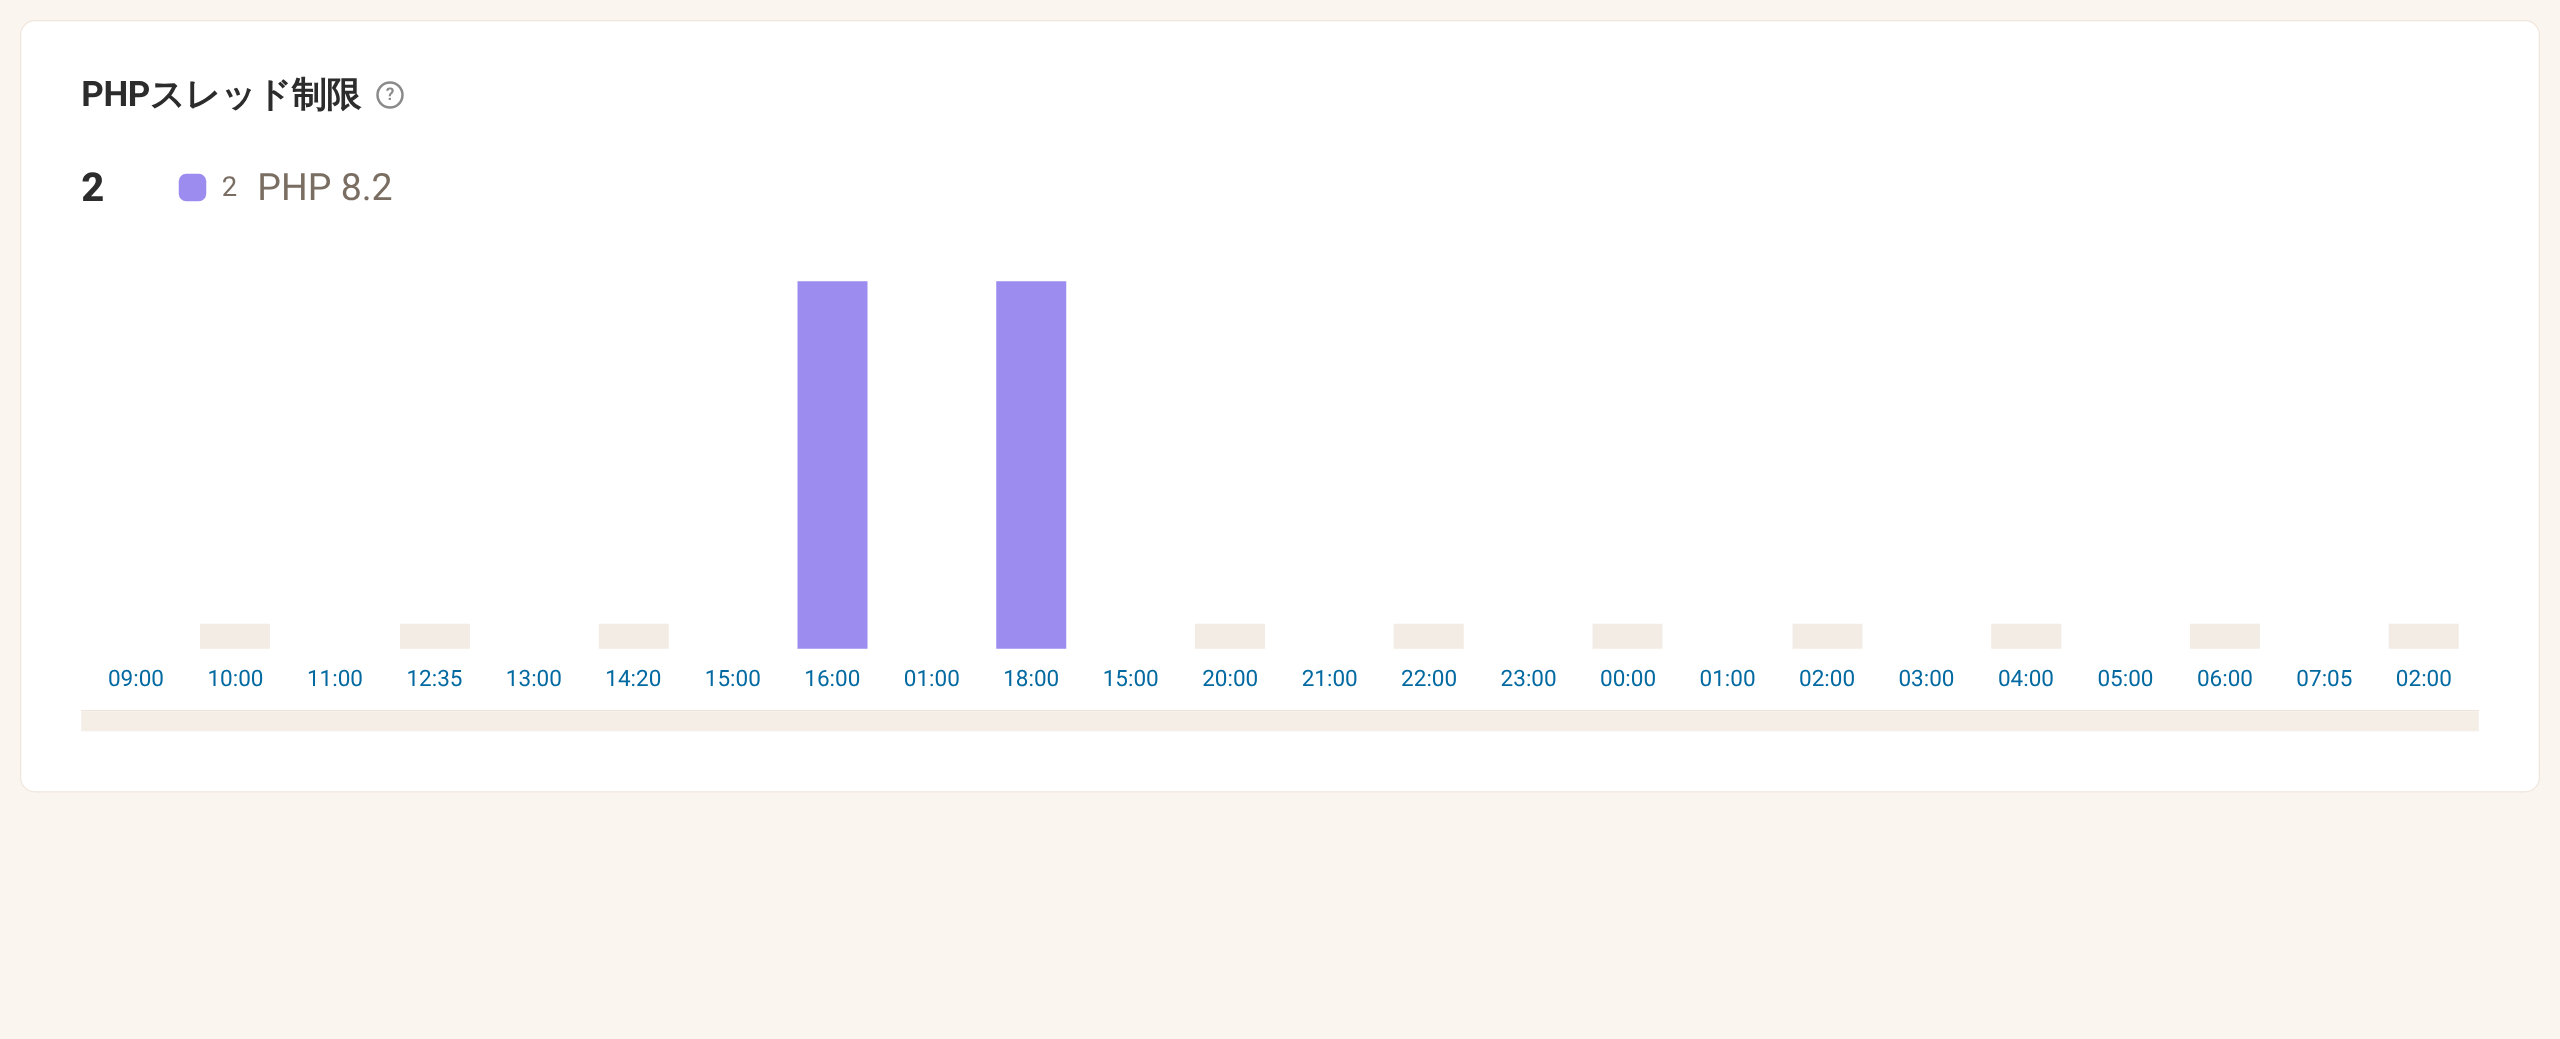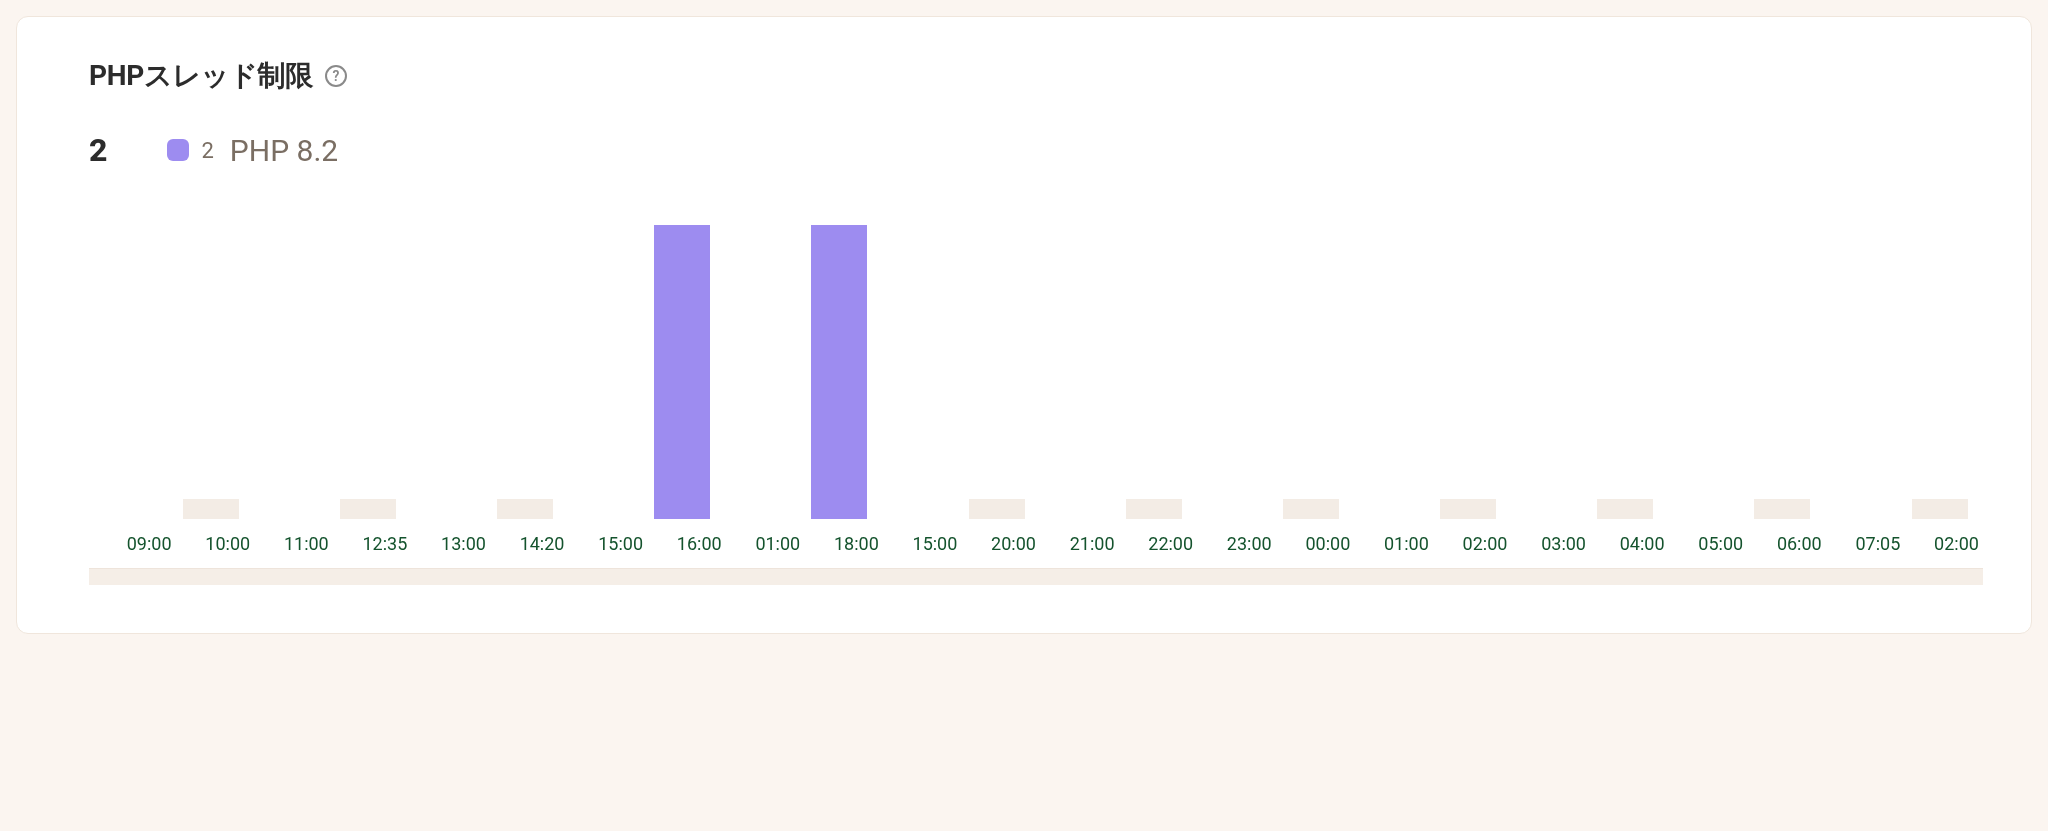--- a/index.html
+++ b/index.html
@@ -9,21 +9,21 @@
     }
     body {
       font-family: -apple-system, BlinkMacSystemFont, "Segoe UI", Roboto, "Helvetica Neue", Arial, sans-serif;
       background: #fbf5f0;
       padding: 16px;
     }
     .card {
       background: #ffffff;
       border: 1px solid #f0e6dc;
       border-radius: 12px;
-      padding: 40px 48px 48px 72px;
+      padding: 40px 48px 48px 48px;
       width: 100%;
     }
     .card-header {
       display: flex;
       align-items: center;
       gap: 12px;
       margin-bottom: 36px;
     }
     .card-title {
       font-size: 28px;
@@ -108,23 +108,23 @@
     }
     .labels-row {
       display: flex;
       justify-content: space-between;
       padding: 6px 4px 0 4px;
       border-bottom: 1px solid #eee4db;
       margin-top: 0;
     }
     .label-slot {
       flex: 1;
-      text-align: right;
+      text-align: center;
       font-size: 18px;
-      color: #14532d;
+      color: #0369a1;
       padding: 8px 0 14px 0;
     }
     .slider-track {
       height: 16px;
       background: #f5eee7;
       margin-top: 0;
     }
   </style>
 </head>
 <body>

